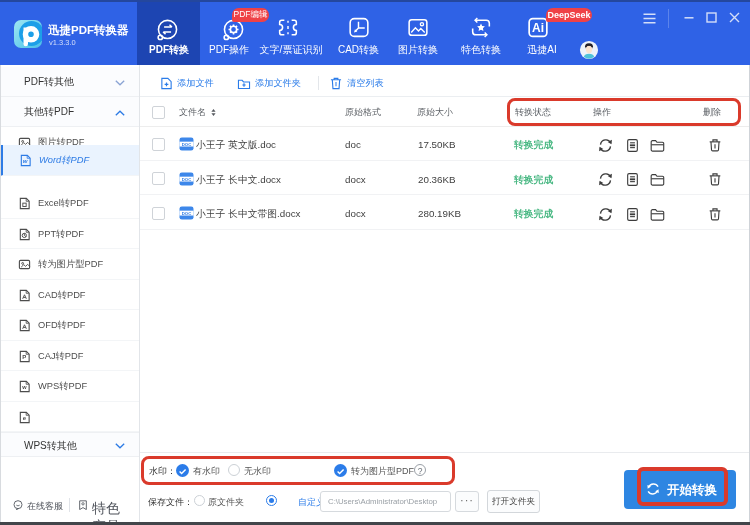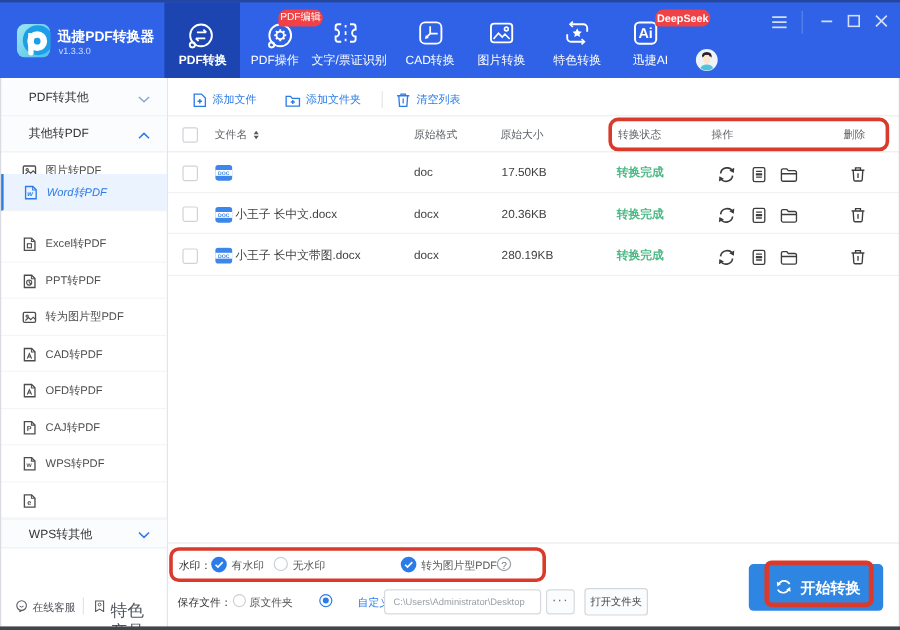--- a/index.html
+++ b/index.html
@@ -313,20 +313,21 @@
     <div class="hcol" style="left:453px;">操作</div>
     <div class="hcol" style="left:563px;">删除</div>
   </div>
   <div class="row" style="top:61px;">
     <div class="cbx" style="left:12px; top:11.5px;"></div>
     <svg style="position:absolute;left:39px;top:11px;" width="15" height="14" viewBox="0 0 16 15">
       <rect x="0.5" y="0.5" width="15" height="14" rx="2.5" fill="#3d87ea"></rect>
       <rect x="0.5" y="5" width="15" height="5.2" fill="#fff"></rect>
       <text x="8" y="9.4" text-anchor="middle" font-size="4.6" font-weight="bold" fill="#2d7be5" font-family="Liberation Sans">DOC</text>
     </svg>
+    <div class="cell" style="left:56px;">小王子 英文版.doc</div>
     <div class="cell" style="left:205px;">doc</div>
     <div class="cell" style="left:278px;">17.50KB</div>
     <div class="cell green" style="left:374px; font-size:9.8px; font-weight:bold;">转换完成</div>
     <svg class="op1" style="position:absolute;left:458px;top:11.5px;" width="15" height="15" viewBox="0 0 15 15">
         <g fill="none" stroke="#3c3c3c" stroke-width="1.35">
           <path d="M12.8 5.1 A5.4 5.4 0 0 0 2.5 6.6"></path>
           <path d="M2.2 9.9 A5.4 5.4 0 0 0 12.5 8.4"></path>
         </g>
         <path d="M13.9 1.8 l-0.4 4.4 -3.8 -2.1 z" fill="#3c3c3c"></path>
         <path d="M1.1 13.2 l0.4 -4.4 3.8 2.1 z" fill="#3c3c3c"></path>

